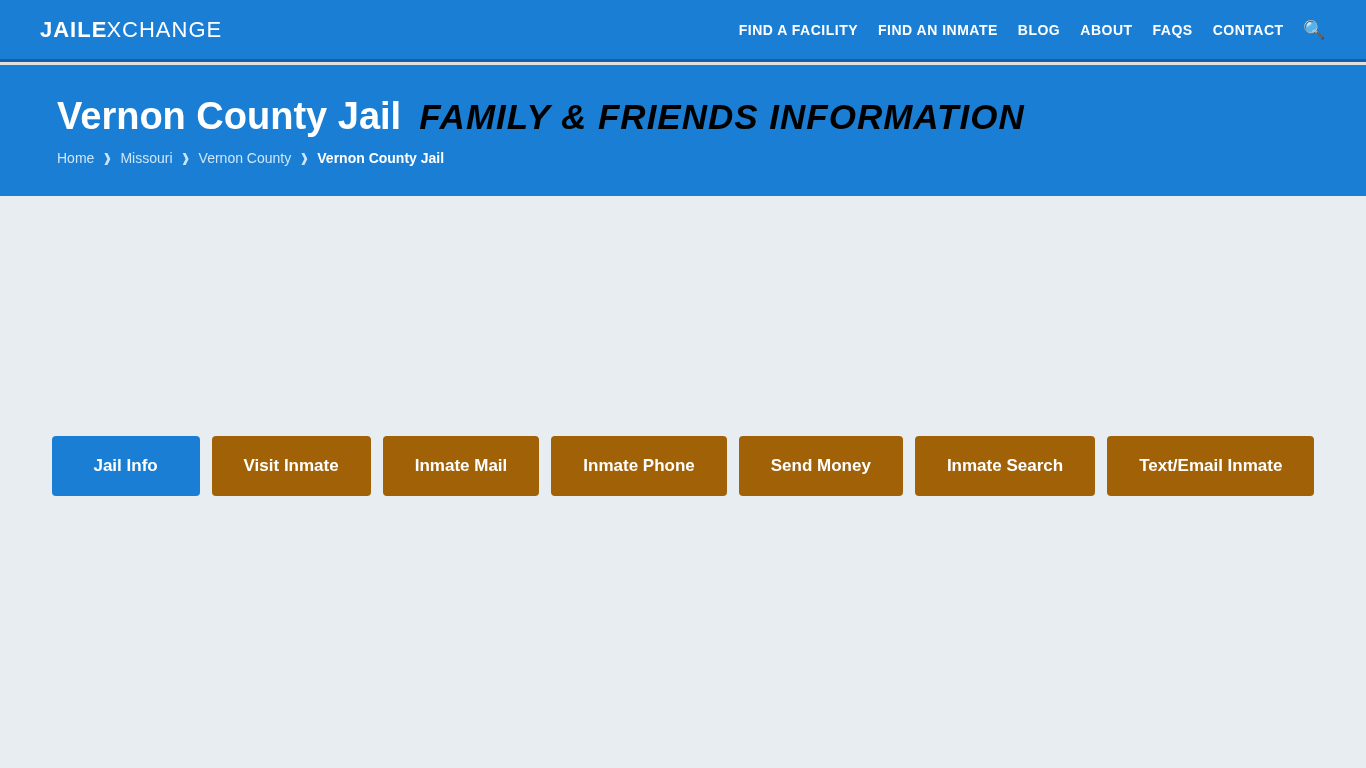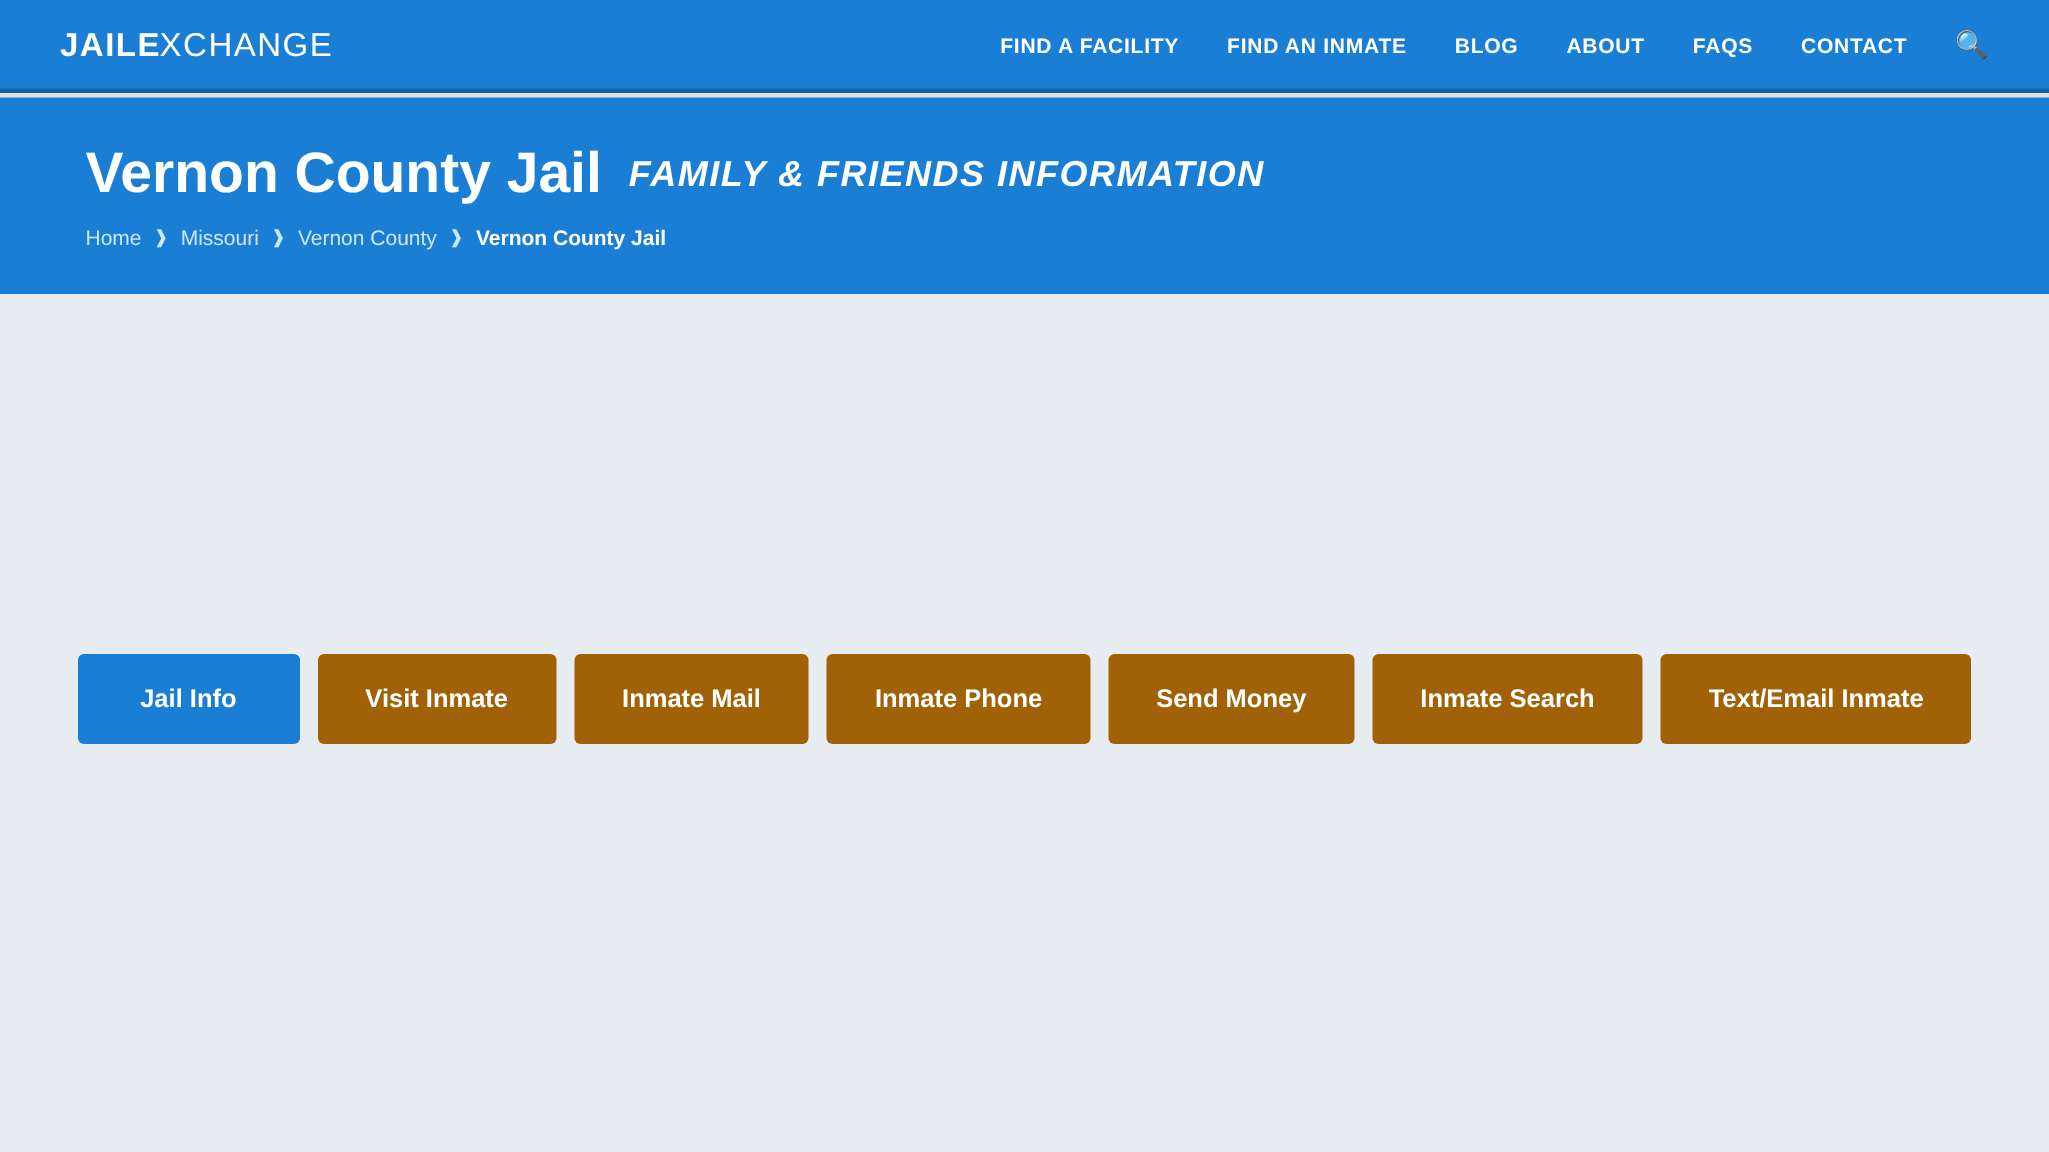--- a/index.html
+++ b/index.html
@@ -43,21 +43,21 @@
 
     .logo-x {
       color: #fff;
       font-size: 22px;
       font-weight: 900;
     }
 
     nav {
       display: flex;
       align-items: center;
-      gap: 32px;
+      gap: 20px;
       margin-left: 40px;
     }
 
     nav a {
       color: #fff;
       text-decoration: none;
       font-size: 14px;
       font-weight: 600;
       letter-spacing: 0.5px;
       text-transform: uppercase;
@@ -82,22 +82,22 @@
       flex-wrap: wrap;
     }
 
     .hero-title-main {
       color: #fff;
       font-size: 38px;
       font-weight: 900;
     }
 
     .hero-title-sub {
-      color: #ffffff;
-      font-size: 24px;
+      color: #000000;
+      font-size: 35px;
       font-weight: 700;
       font-style: italic;
       text-transform: uppercase;
       letter-spacing: 1px;
     }
 
     .breadcrumb {
       display: flex;
       align-items: center;
       gap: 8px;

